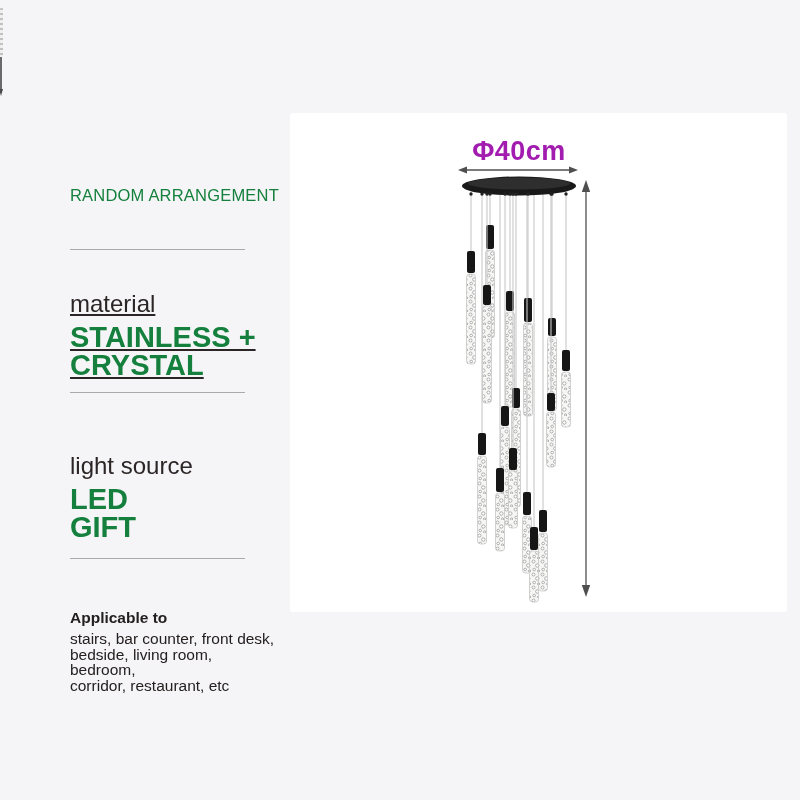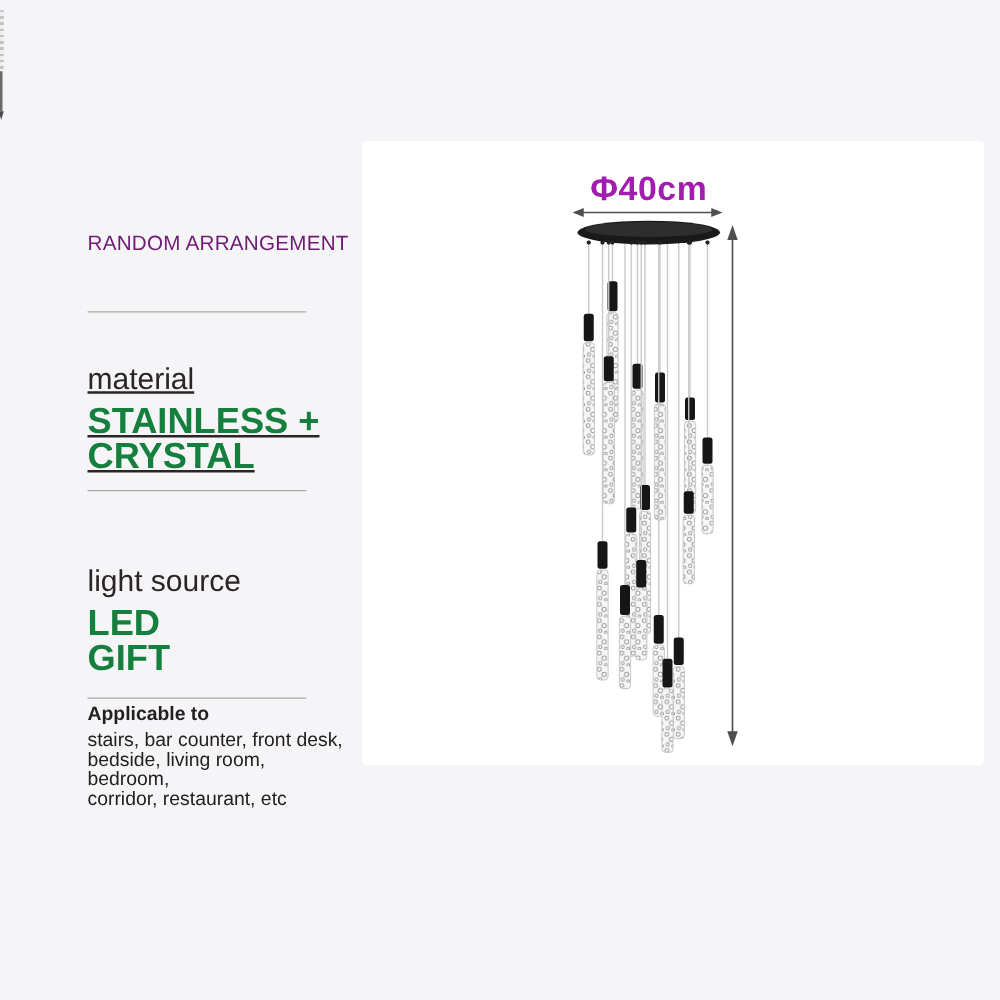--- a/index.html
+++ b/index.html
@@ -22,28 +22,28 @@
     font-size:27px;font-weight:600;color:#a21caf;letter-spacing:0.5px;
   }
   .h-label{
     position:absolute;left:599px;top:293px;
     font-size:25px;font-weight:600;color:#4f4f4f;line-height:1.3;
   }
   
   .sec{position:absolute;left:70px;}
   .sec-lights{top:182px;}
   .sec-lights h1{margin:0;font-size:33px;font-weight:700;color:#272121;letter-spacing:-0.5px;line-height:1.0;}
-  .sec-lights .sub{font-size:16.5px;color:#701a75;margin-top:4px;letter-spacing:0.2px;}
+  .sec-lights .sub{font-size:16.5px;color:#15803d;margin-top:4px;letter-spacing:0.2px;}
   .divider{position:absolute;left:70px;width:175px;height:1px;background:#a9a9a9;}
   .div1{top:249px;}.div2{top:392px;}.div3{top:558px;}
   .sec-material{top:291px;text-decoration:underline;}
   .sec-lightsource{top:453px;}
   .sec .label{font-size:24px;color:#2b2525;line-height:1.1;}
   .sec .strong{font-size:29px;font-weight:700;color:#15803d;line-height:28px;margin-top:6px;}
-  .sec-applicable{top:563px;width:210px;}
+  .sec-applicable{top:609px;width:210px;}
   .sec-applicable .app-label{font-size:15.5px;font-weight:700;color:#231f1f;}
   .sec-applicable .app-line{font-size:15.5px;color:#252020;line-height:15.5px;}
   .sec-applicable .app-lines{margin-top:4px;}
   
   .edge-frag{position:absolute;left:0;top:8px;width:5px;height:92px;}
   .ef-crystal{width:3px;height:48px;background:repeating-linear-gradient(180deg,#c2c2c2 0 2px,#efefef 2px 5px);border-radius:1px;}
   .ef-wire{width:2px;height:32px;background:#6a6a6a;margin-top:1px;}
   .ef-tip{width:0;height:0;border-left:2.5px solid transparent;border-right:2.5px solid transparent;border-top:7px solid #4a4a4a;margin-left:-1px;}
 </style>
 </head>

